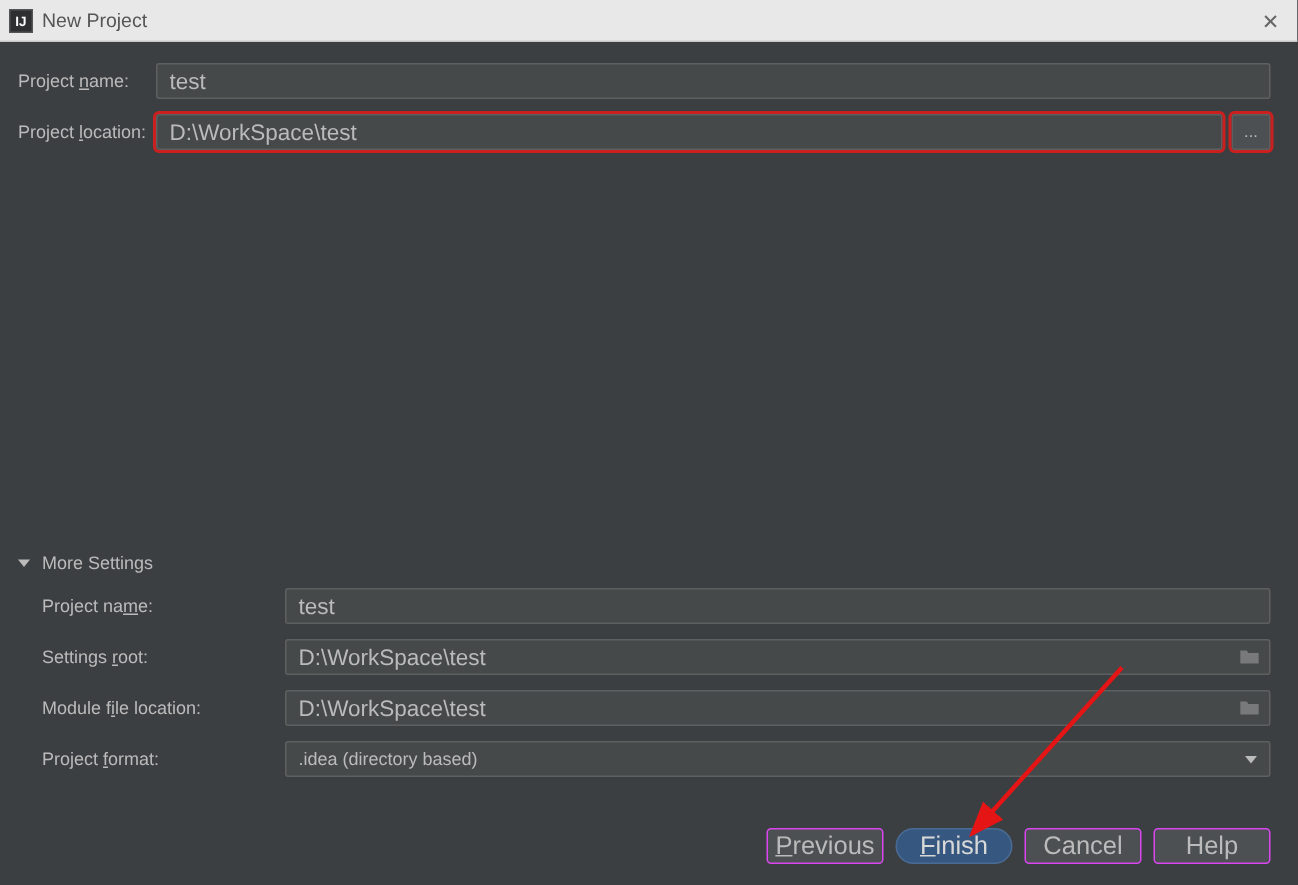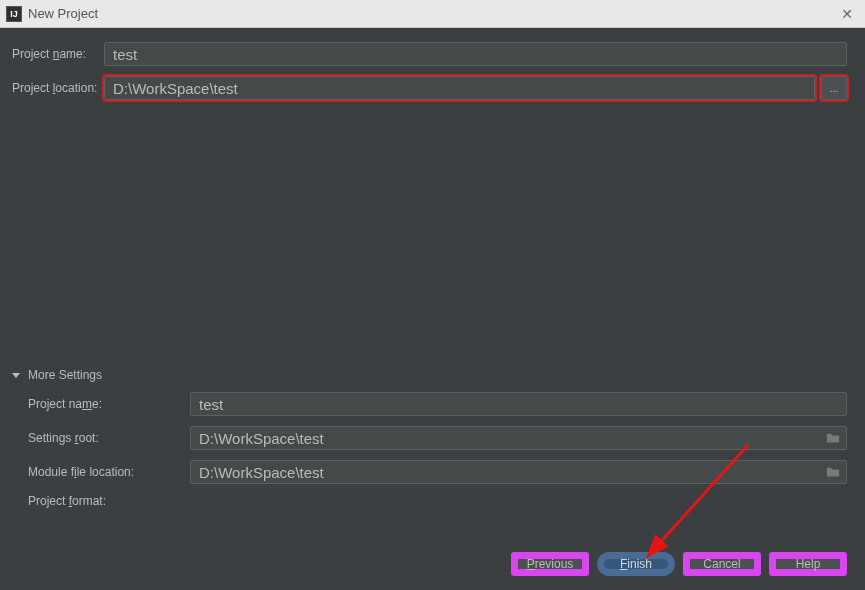--- a/index.html
+++ b/index.html
@@ -133,24 +133,24 @@
     .btn-row {
       position: absolute;
       bottom: 14px;
       right: 18px;
       display: flex;
       gap: 8px;
     }
     .btn {
       width: 78px; height: 24px;
       background: #4c5052;
-      border: 7px solid #d946ef;
+      border: 1px solid #d946ef;
       border-radius: 3px;
       color: #bbbbbb;
-      font-size: 12px;
+      font-size: 17px;
       display: flex;
       align-items: center;
       justify-content: center;
       cursor: pointer;
     }
     .btn.primary {
       background: #365880;
       border-color: #4a6b94;
       color: #d8d8d8;
       border-radius: 12px;
@@ -217,20 +217,24 @@
         <div class="txt" style="position:relative">
           <input type="text" value="D:\WorkSpace\test" style="">
           <svg class="folder-icon" viewBox="0 0 16 16">
               <path fill="#aaa" d="M1 3h5l1 2h8v8H1z"></path>
             </svg>
         </div>
       </div>
 
       <div class="row">
         <div class="label wide"><span>Project </span><span class="mnemonic">f</span><span>ormat:</span></div>
+        <div class="txt" style="position:relative">
+          <span>.idea (directory based)</span>
+          <div class="dropdown-arrow"></div>
+        </div>
       </div>
     </div>
   </div>
 </div>
 
 <div class="btn-row">
   <div class="btn">
       <span><span class="mnemonic">P</span><span>revious</span></span>
     </div>
   <div class="btn primary">

